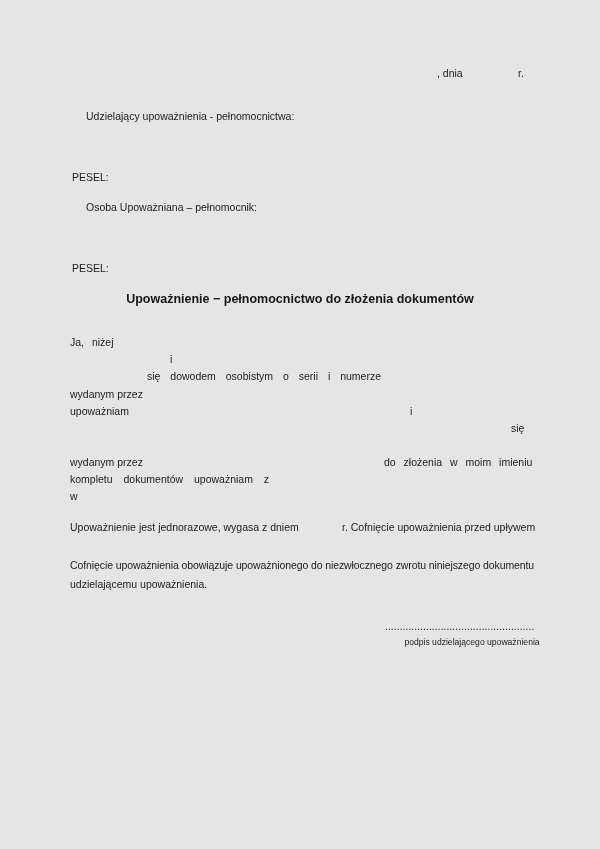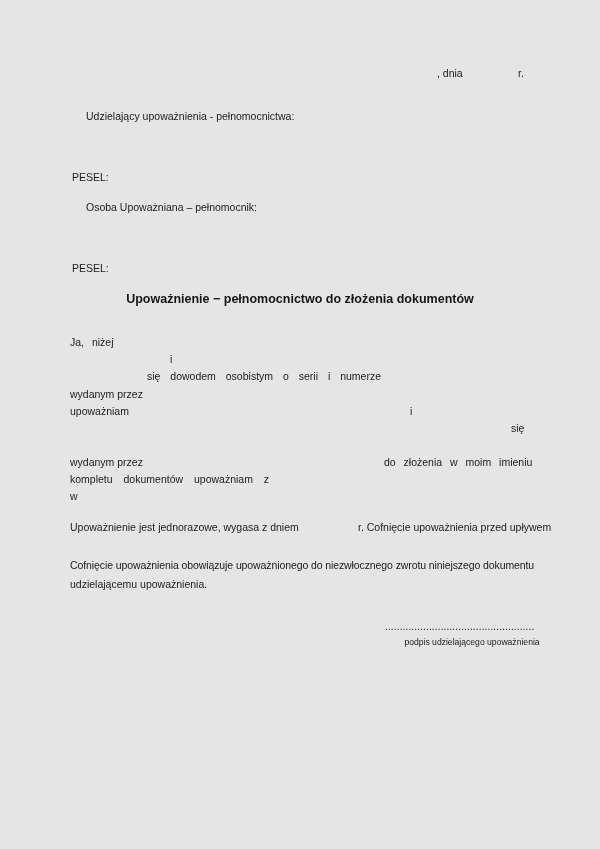--- a/index.html
+++ b/index.html
@@ -50,21 +50,21 @@
   .ln-sie2      { top: 422px; left: 511px; }
   .ln-dow2      { top: 439px; left: 70px;  word-spacing: 4px; }
   .ln-wyd2      { top: 456px; left: 70px; }
   .ln-dozloz    { top: 456px; left: 384px; word-spacing: 5px; }
   .ln-komplet   { top: 473px; left: 70px;  word-spacing: 8px; }
   .ln-w         { top: 490px; left: 70px; }
 
   
   .t1a { top: 521px; left: 70px; }
   .t1-blank { top: 521px; left: 296px; width: 42px; height: 12px; }
-  .t1b { top: 521px; left: 358px; text-align: center; }
+  .t1b { top: 521px; left: 342px; text-align: center; }
   .t2  { top: 540px; left: 70px; }
   .t3  { top: 559px; left: 70px; letter-spacing: -0.1px; }
   .t4  { top: 578px; left: 70px; }
 
   
   .sig-dots {
     top: 621px; left: 385px;
     font-size: 10px; letter-spacing: 0.15px; color: #222;
   }
   .sig-caption {

